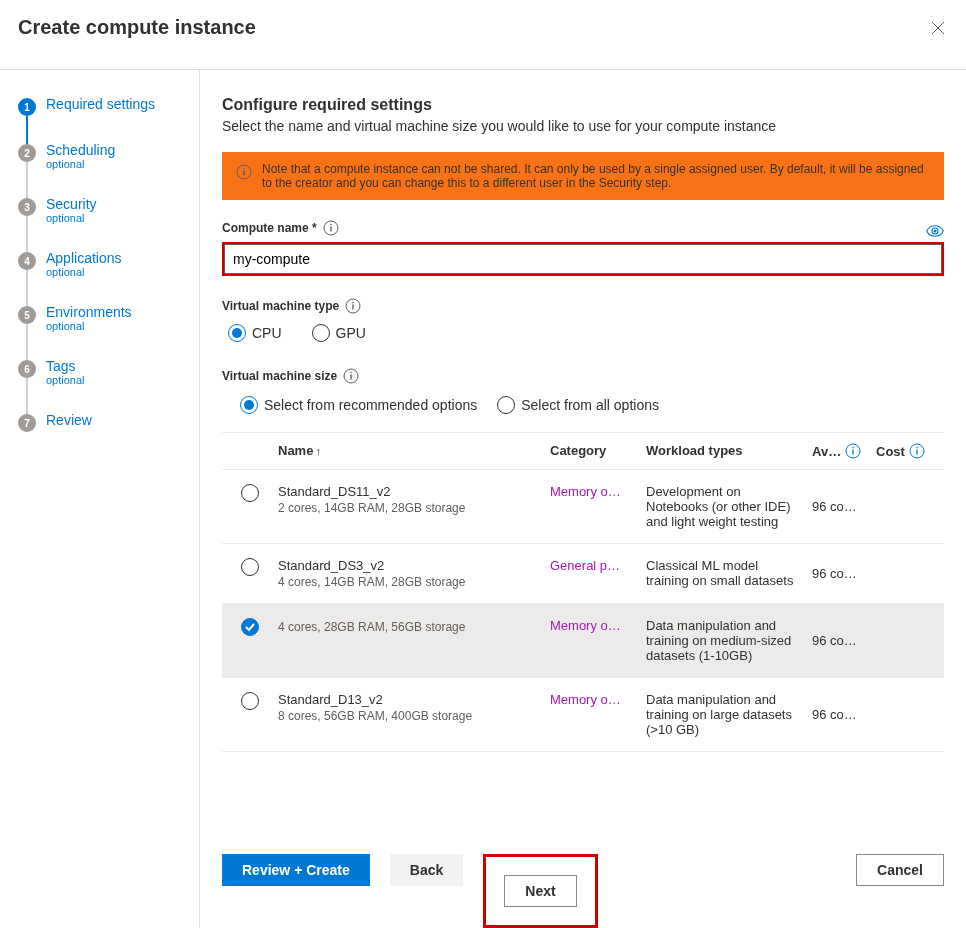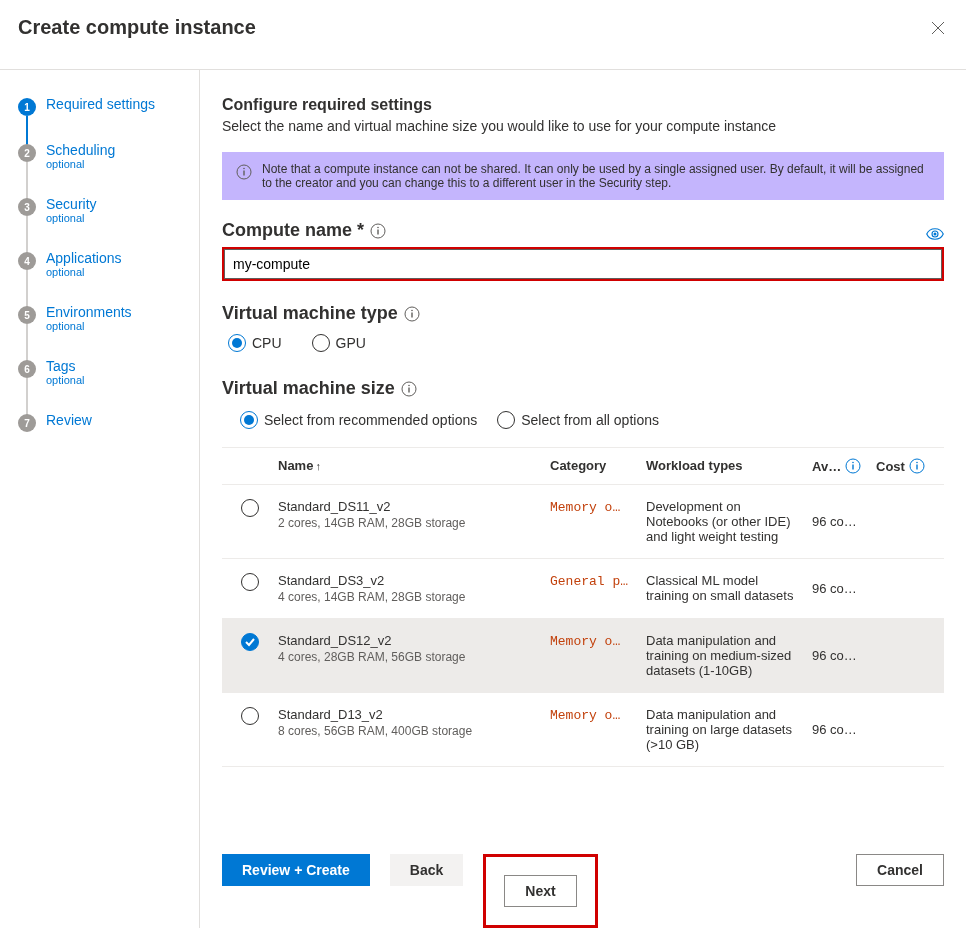--- a/index.html
+++ b/index.html
@@ -102,37 +102,37 @@
       font-size: 16px;
       font-weight: 600;
       margin-bottom: 4px;
     }
     .content .subtitle {
       font-size: 14px;
       color: #323130;
       margin-bottom: 18px;
     }
     .info-box {
-      background: #c4b5fd;
+      background: #f97316;
       padding: 10px 14px 10px 14px;
       display: flex;
       align-items: flex-start;
       gap: 10px;
       font-size: 12px;
       color: #323130;
       margin-bottom: 20px;
     }
     .info-icon {
       width: 16px;
       height: 16px;
       flex-shrink: 0;
       margin-top: 2px;
     }
     .field-label {
-      font-size: 18px;
+      font-size: 12px;
       font-weight: 600;
       display: flex;
       align-items: center;
       gap: 6px;
       margin-bottom: 6px;
     }
     .label-row {
       display: flex;
       align-items: center;
       justify-content: space-between;
@@ -209,21 +209,21 @@
       padding: 14px 0;
       border-bottom: 1px solid #edebe9;
       font-size: 13px;
       cursor: pointer;
     }
     .table-row.selected {
       background: #edebe9;
     }
     .row-name-main { font-size: 13px; }
     .row-name-sub { font-size: 12px; color: #605e5c; margin-top:2px;}
-    .row-link { color: #c2410c; font-family: Liberation Mono, monospace; }
+    .row-link { color: #a21caf; }
     .row-radio {
       width: 18px;
       height: 18px;
       border: 1px solid #323130;
       border-radius: 50%;
       display: flex;
       align-items: center;
       justify-content: center;
     }
     .row-radio.checked {
@@ -451,21 +451,20 @@
           </div>
           <div class="table-row selected">
             <div class="col-radio">
               <span class="row-radio checked">
                 <svg width="12" height="12" viewBox="0 0 12 12">
                   <path d="M2 6 L5 9 L10 3" stroke="#fff" stroke-width="2" fill="none"></path>
                 </svg>
               </span>
             </div>
             <div class="col-name">
-              <div class="row-name-main">Standard_DS12_v2</div>
               <div class="row-name-sub">4 cores, 28GB RAM, 56GB storage</div>
             </div>
             <div class="col-cat"><span class="row-link">Memory o…</span></div>
             <div class="col-work">Data manipulation and training on medium-sized datasets (1-10GB)</div>
             <div class="col-avail">96 co…</div>
             <div class="col-cost"></div>
           </div>
           <div class="table-row">
             <div class="col-radio">
               <span class="row-radio"></span>

